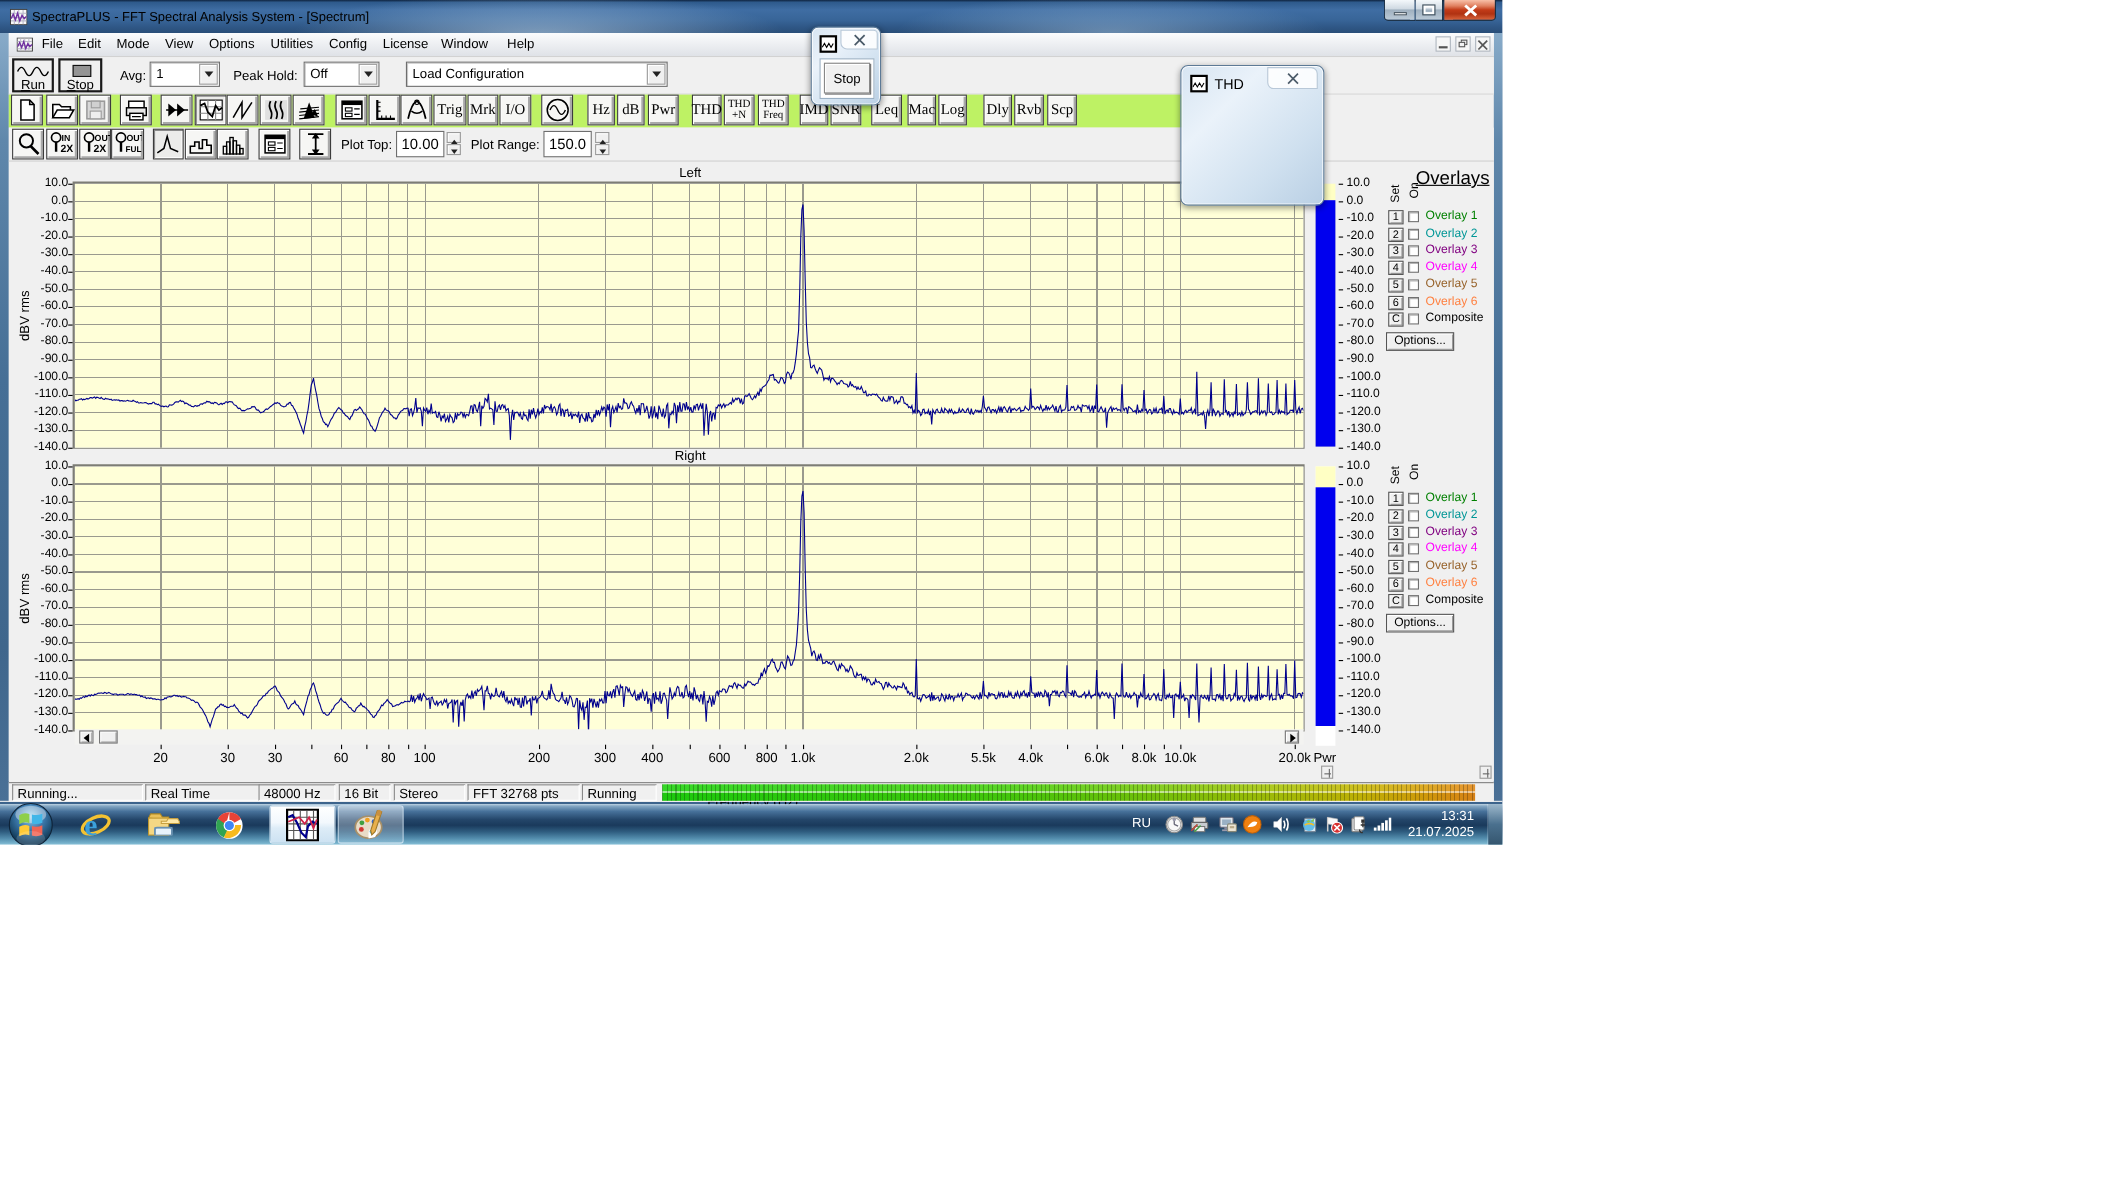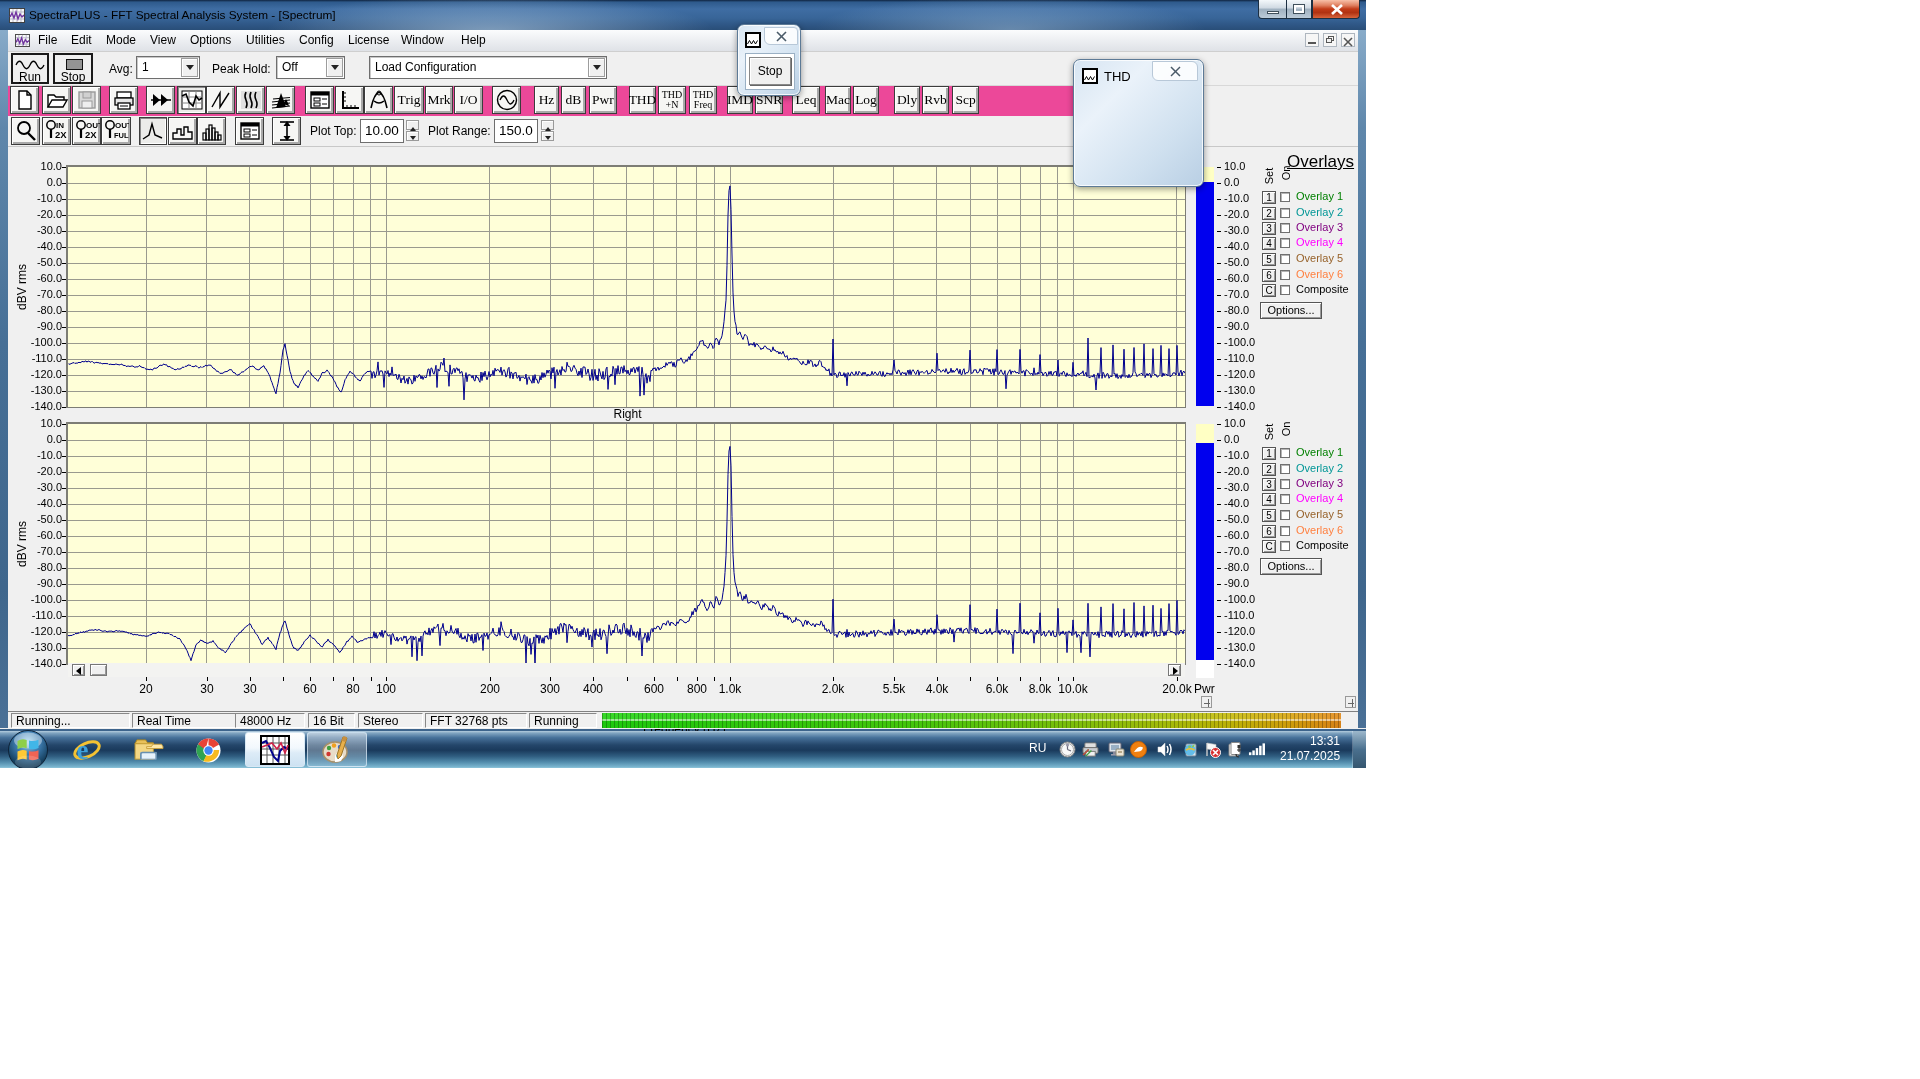--- a/index.html
+++ b/index.html
@@ -7,21 +7,21 @@
 #titlebar{left:0;top:0;width:1366px;height:30px;background:
  radial-gradient(ellipse 320px 55px at 490px 32px, rgba(185,210,232,.6), rgba(185,210,232,0) 70%),
  radial-gradient(ellipse 280px 50px at 1010px 30px, rgba(165,195,222,.5), rgba(165,195,222,0) 70%),
  linear-gradient(180deg,#0f2440 0%,#2e5a8c 7%,#3f6da3 30%,#386598 60%,#2f5786 82%,#294e78 100%)}
 #titlebar .ttext{position:absolute;left:29px;top:8px;font-size:11.8px;color:#000}
 #winbody{left:0;top:30px;width:1366px;height:699px;background:#f0f0f0}
 .sideborder{top:30px;width:8px;height:698px;background:linear-gradient(180deg,#88abc9 0%,#5f87ab 14%,#466f96 45%,#3f668c 80%,#4a7096 100%)}
 #menubar{left:8px;top:30px;width:1350px;height:22px;background:linear-gradient(180deg,#fbfcfd 0%,#eef0f3 45%,#dfe2e7 100%);border-bottom:1px solid #cfcfcf}
 .mitem{position:absolute;top:3px;font-size:12px;color:#000}
 #tb1{left:8px;top:52px;width:1350px;height:34px;background:#f0f0f0;border-bottom:1px solid #d8d8d8}
-#tb2{left:8px;top:86px;width:1121px;height:30px;background:#ec4899}
+#tb2{left:8px;top:86px;width:1121px;height:30px;background:#bef264}
 #tb3{left:8px;top:116px;width:1350px;height:31px;background:#f0f0f0;border-bottom:1px solid #c8c8c8}
 .tbtn{position:absolute;height:28px;background:#f6f6f4;border:1px solid #3c3c3c;box-shadow:inset 1px 1px 0 #ffffff,inset -2px -2px 0 #a9a9a9;display:flex;align-items:center;justify-content:center;font-family:"Liberation Serif",serif;font-size:13.5px}
 .tbtn.press{background:#ececea;box-shadow:inset 1px 1px 0 #8a8a8a,inset -1px -1px 0 #ffffff}
 .tbtn.two{font-size:10px;line-height:10px;text-align:center;font-family:"Liberation Serif",serif}
 .combo{position:absolute;background:#fff;border:1px solid #6e6e6e;box-shadow:inset 1px 1px 0 #c8c8c8;font-size:12px}
 .combo .val{position:absolute;left:5px;top:3px;white-space:nowrap}
 .combo .arr{position:absolute;right:1px;top:1px;bottom:1px;width:17px;background:#f0f0f0;border:1px solid #9d9d9d;box-shadow:inset 1px 1px 0 #fff;display:flex;align-items:center;justify-content:center}
 .combo .arr:after{content:"";border:4px solid transparent;border-top:5px solid #222;margin-top:4px}
 .lab12{position:absolute;font-size:12px;color:#000;white-space:nowrap}
 .spin{position:absolute;background:#fff;border:1px solid #6e6e6e;font-size:13.5px;padding:3px 0 0 4px}
@@ -361,20 +361,21 @@
         <div class="d"></div>
       </div>
       <div class="lab12" style="left:420px;top:8px">Plot Range:</div>
       <div class="spin" style="left:486px;top:3px;width:44px;height:24px">150.0</div>
       <div class="spinarr" style="left:533px;top:4px">
         <div class="u"></div>
         <div class="d"></div>
       </div>
     </div>
 <div id="plotclient" class="abs"></div>
+<div class="ptitle" style="left:0;top:150px;width:1255px;text-align:center" class2="abs">Left</div>
 <div class="plotbox abs" style="left:66px;top:165px;width:1120px;height:243px">
       <svg width="1117" height="240" style="display:block">
         <rect width="1117" height="240" fill="#ffffd8"></rect>
         <g stroke="#9a9a8e" stroke-width="1" shape-rendering="crispEdges">
           <line x1="0" y1="16" x2="1117" y2="16"></line>
           <line x1="0" y1="32" x2="1117" y2="32"></line>
           <line x1="0" y1="48" x2="1117" y2="48"></line>
           <line x1="0" y1="64" x2="1117" y2="64"></line>
           <line x1="0" y1="80" x2="1117" y2="80"></line>
           <line x1="0" y1="96" x2="1117" y2="96"></line>

